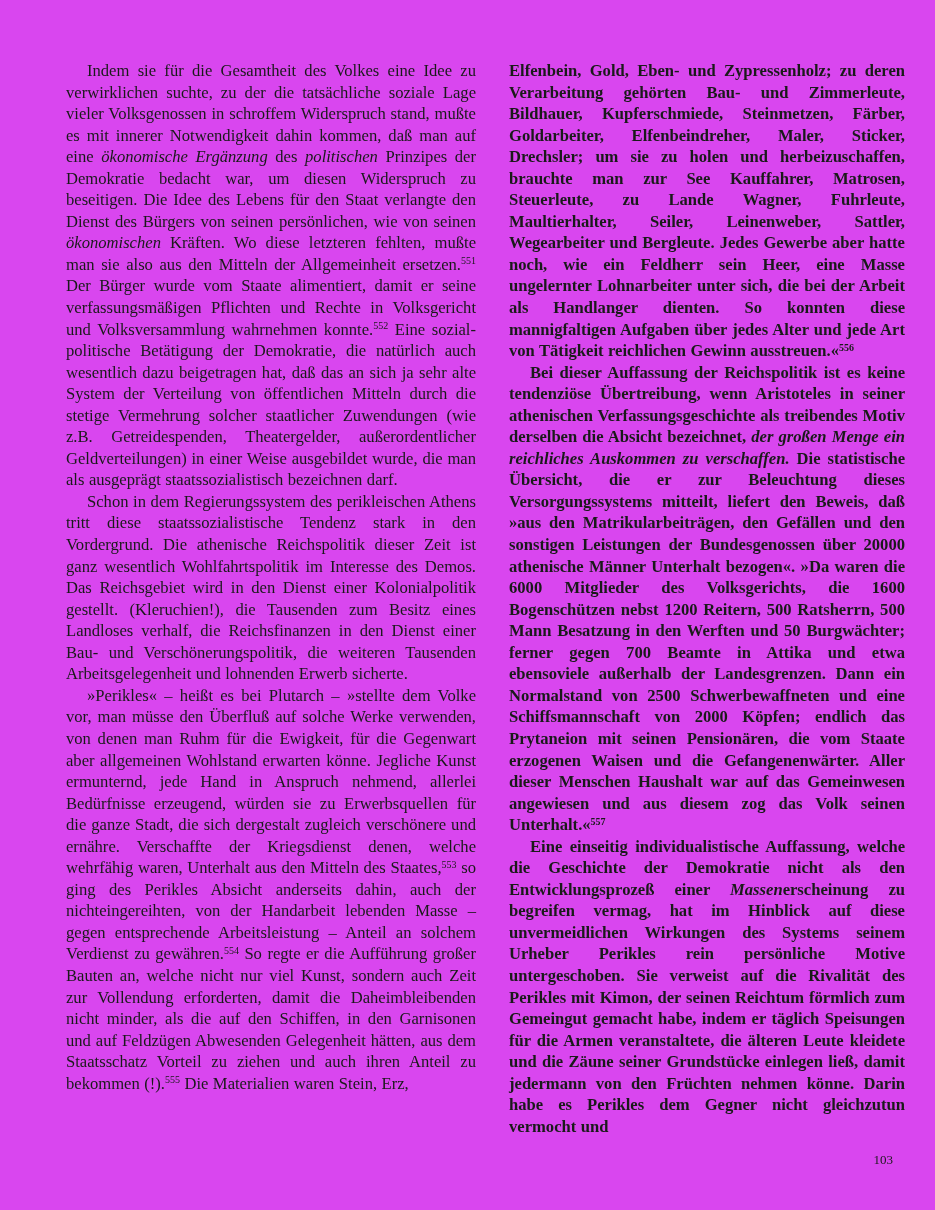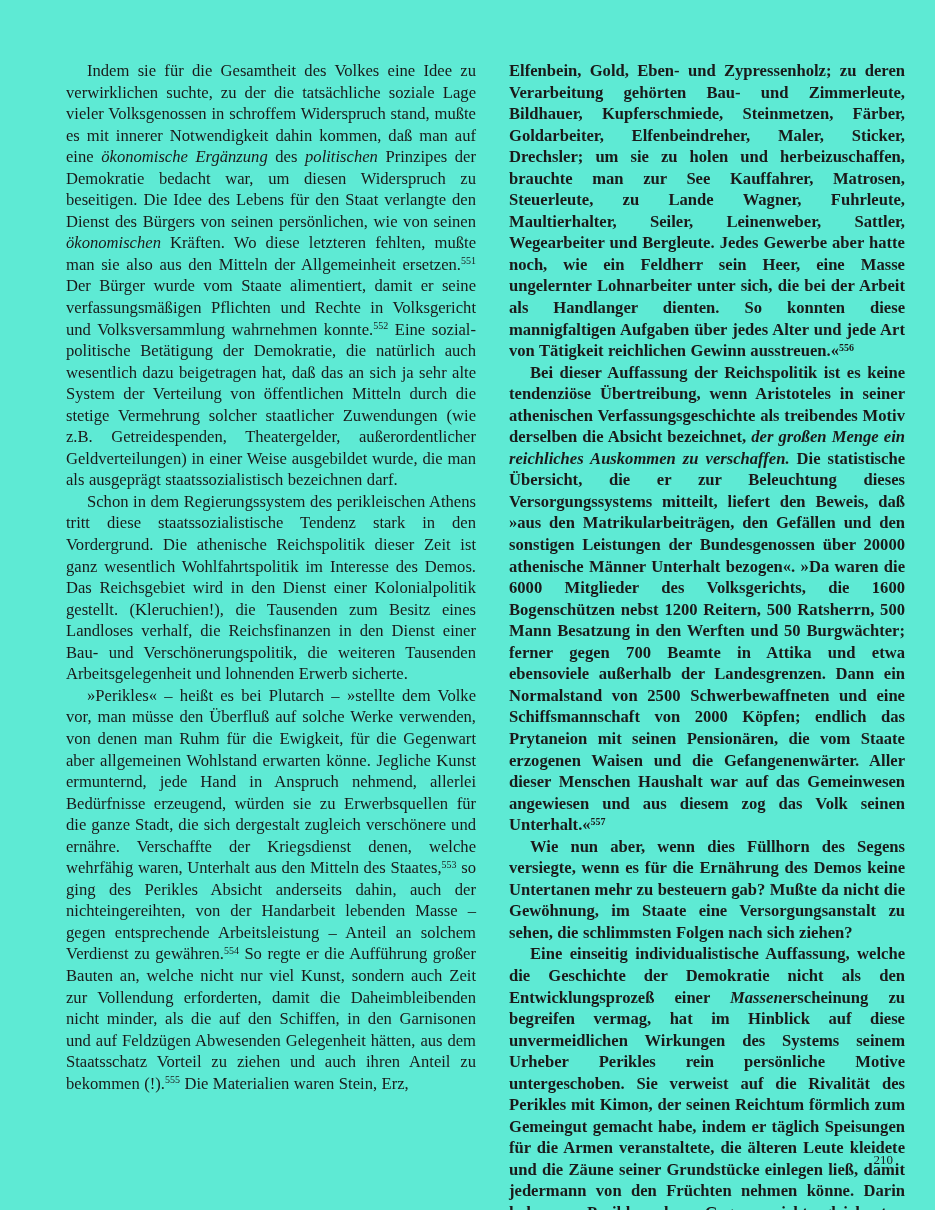--- a/index.html
+++ b/index.html
@@ -12,21 +12,21 @@
     width: 935px;
     height: 1210px;
     position: relative;
     font-family: "Liberation Serif", "DejaVu Serif", serif;
     color: #1a1a1a;
     overflow: hidden;
   }
   .page {
     position: absolute;
     inset: 0;
-    background: #5eead4;
+    background: #d946ef;
   }
   .columns {
     position: absolute;
     left: 66px;
     top: 60px;
     width: 839px;
     display: flex;
     gap: 33px;
   }
   .col {
@@ -68,18 +68,17 @@
 <div class="page">
   <div class="columns">
     <div class="col left" id="col-left">
         <p class="para indent">Indem sie für die Gesamtheit des Volkes eine Idee zu verwirklichen suchte, zu der die tatsächliche soziale Lage vieler Volksgenossen in schroffem Widerspruch stand, mußte es mit innerer Notwendigkeit dahin kommen, daß man auf eine <em>ökonomische Ergänzung</em> des <em>politischen</em> Prinzipes der Demokratie bedacht war, um diesen Widerspruch zu beseitigen. Die Idee des Lebens für den Staat verlangte den Dienst des Bürgers von seinen persönlichen, wie von seinen <em>ökonomischen</em> Kräften. Wo diese letzteren fehlten, mußte man sie also aus den Mitteln der Allgemeinheit ersetzen.<sup class="fnref">551</sup> Der Bürger wurde vom Staate alimentiert, damit er seine verfassungsmäßigen Pflichten und Rechte in Volksgericht und Volksversammlung wahrnehmen konnte.<sup class="fnref">552</sup> Eine sozial-politische Betätigung der Demokratie, die natürlich auch wesentlich dazu beigetragen hat, daß das an sich ja sehr alte System der Verteilung von öffentlichen Mitteln durch die stetige Vermehrung solcher staatlicher Zuwendungen (wie z.B. Getreidespenden, Theatergelder, außerordentlicher Geldverteilungen) in einer Weise ausgebildet wurde, die man als ausgeprägt staatssozialistisch bezeichnen darf.</p>
         <p class="para indent">Schon in dem Regierungssystem des perikleischen Athens tritt diese staatssozialistische Tendenz stark in den Vordergrund. Die athenische Reichspolitik dieser Zeit ist ganz wesentlich Wohlfahrtspolitik im Interesse des Demos. Das Reichsgebiet wird in den Dienst einer Kolonialpolitik gestellt. (Kleruchien!), die Tausenden zum Besitz eines Landloses verhalf, die Reichsfinanzen in den Dienst einer Bau- und Verschönerungspolitik, die weiteren Tausenden Arbeitsgelegenheit und lohnenden Erwerb sicherte.</p>
         <p class="para indent">»Perikles« – heißt es bei Plutarch – »stellte dem Volke vor, man müsse den Überfluß auf solche Werke verwenden, von denen man Ruhm für die Ewigkeit, für die Gegenwart aber allgemeinen Wohlstand erwarten könne. Jegliche Kunst ermunternd, jede Hand in Anspruch nehmend, allerlei Bedürfnisse erzeugend, würden sie zu Erwerbsquellen für die ganze Stadt, die sich dergestalt zugleich verschönere und ernähre. Verschaffte der Kriegsdienst denen, welche wehrfähig waren, Unterhalt aus den Mitteln des Staates,<sup class="fnref">553</sup> so ging des Perikles Absicht anderseits dahin, auch der nichteingereihten, von der Handarbeit lebenden Masse – gegen entsprechende Arbeitsleistung – Anteil an solchem Verdienst zu gewähren.<sup class="fnref">554</sup> So regte er die Aufführung großer Bauten an, welche nicht nur viel Kunst, sondern auch Zeit zur Vollendung erforderten, damit die Daheimbleibenden nicht minder, als die auf den Schiffen, in den Garnisonen und auf Feldzügen Abwesenden Gelegenheit hätten, aus dem Staatsschatz Vorteil zu ziehen und auch ihren Anteil zu bekommen (!).<sup class="fnref">555</sup> Die Materialien waren Stein, Erz,</p>
       </div>
     <div class="col right" id="col-right">
         <p class="para">Elfenbein, Gold, Eben- und Zypressenholz; zu deren Verarbeitung gehörten Bau- und Zimmerleute, Bildhauer, Kupferschmiede, Steinmetzen, Färber, Goldarbeiter, Elfenbeindreher, Maler, Sticker, Drechsler; um sie zu holen und herbeizuschaffen, brauchte man zur See Kauffahrer, Matrosen, Steuerleute, zu Lande Wagner, Fuhrleute, Maultierhalter, Seiler, Leinenweber, Sattler, Wegearbeiter und Bergleute. Jedes Gewerbe aber hatte noch, wie ein Feldherr sein Heer, eine Masse ungelernter Lohnarbeiter unter sich, die bei der Arbeit als Handlanger dienten. So konnten diese mannigfaltigen Aufgaben über jedes Alter und jede Art von Tätigkeit reichlichen Gewinn ausstreuen.«<sup class="fnref">556</sup></p>
         <p class="para indent">Bei dieser Auffassung der Reichspolitik ist es keine tendenziöse Übertreibung, wenn Aristoteles in seiner athenischen Verfassungsgeschichte als treibendes Motiv derselben die Absicht bezeichnet, <em>der großen Menge ein reichliches Auskommen zu verschaffen.</em> Die statistische Übersicht, die er zur Beleuchtung dieses Versorgungssystems mitteilt, liefert den Beweis, daß »aus den Matrikularbeiträgen, den Gefällen und den sonstigen Leistungen der Bundesgenossen über 20000 athenische Männer Unterhalt bezogen«. »Da waren die 6000 Mitglieder des Volksgerichts, die 1600 Bogenschützen nebst 1200 Reitern, 500 Ratsherrn, 500 Mann Besatzung in den Werften und 50 Burgwächter; ferner gegen 700 Beamte in Attika und etwa ebensoviele außerhalb der Landesgrenzen. Dann ein Normalstand von 2500 Schwerbewaffneten und eine Schiffsmannschaft von 2000 Köpfen; endlich das Prytaneion mit seinen Pensionären, die vom Staate erzogenen Waisen und die Gefangenenwärter. Aller dieser Menschen Haushalt war auf das Gemeinwesen angewiesen und aus diesem zog das Volk seinen Unterhalt.«<sup class="fnref">557</sup></p>
-        <p class="para indent">Wie nun aber, wenn dies Füllhorn des Segens versiegte, wenn es für die Ernährung des Demos keine Untertanen mehr zu besteuern gab? Mußte da nicht die Gewöhnung, im Staate eine Versorgungsanstalt zu sehen, die schlimmsten Folgen nach sich ziehen?</p>
         <p class="para indent">Eine einseitig individualistische Auffassung, welche die Geschichte der Demokratie nicht als den Entwicklungsprozeß einer <em>Massen</em>erscheinung zu begreifen vermag, hat im Hinblick auf diese unvermeidlichen Wirkungen des Systems seinem Urheber Perikles rein persönliche Motive untergeschoben. Sie verweist auf die Rivalität des Perikles mit Kimon, der seinen Reichtum förmlich zum Gemeingut gemacht habe, indem er täglich Speisungen für die Armen veranstaltete, die älteren Leute kleidete und die Zäune seiner Grundstücke einlegen ließ, damit jedermann von den Früchten nehmen könne. Darin habe es Perikles dem Gegner nicht gleichzutun vermocht und</p>
       </div>
   </div>
-  <div class="folio">210</div>
+  <div class="folio">103</div>
 </div>
 
 </body></html>

